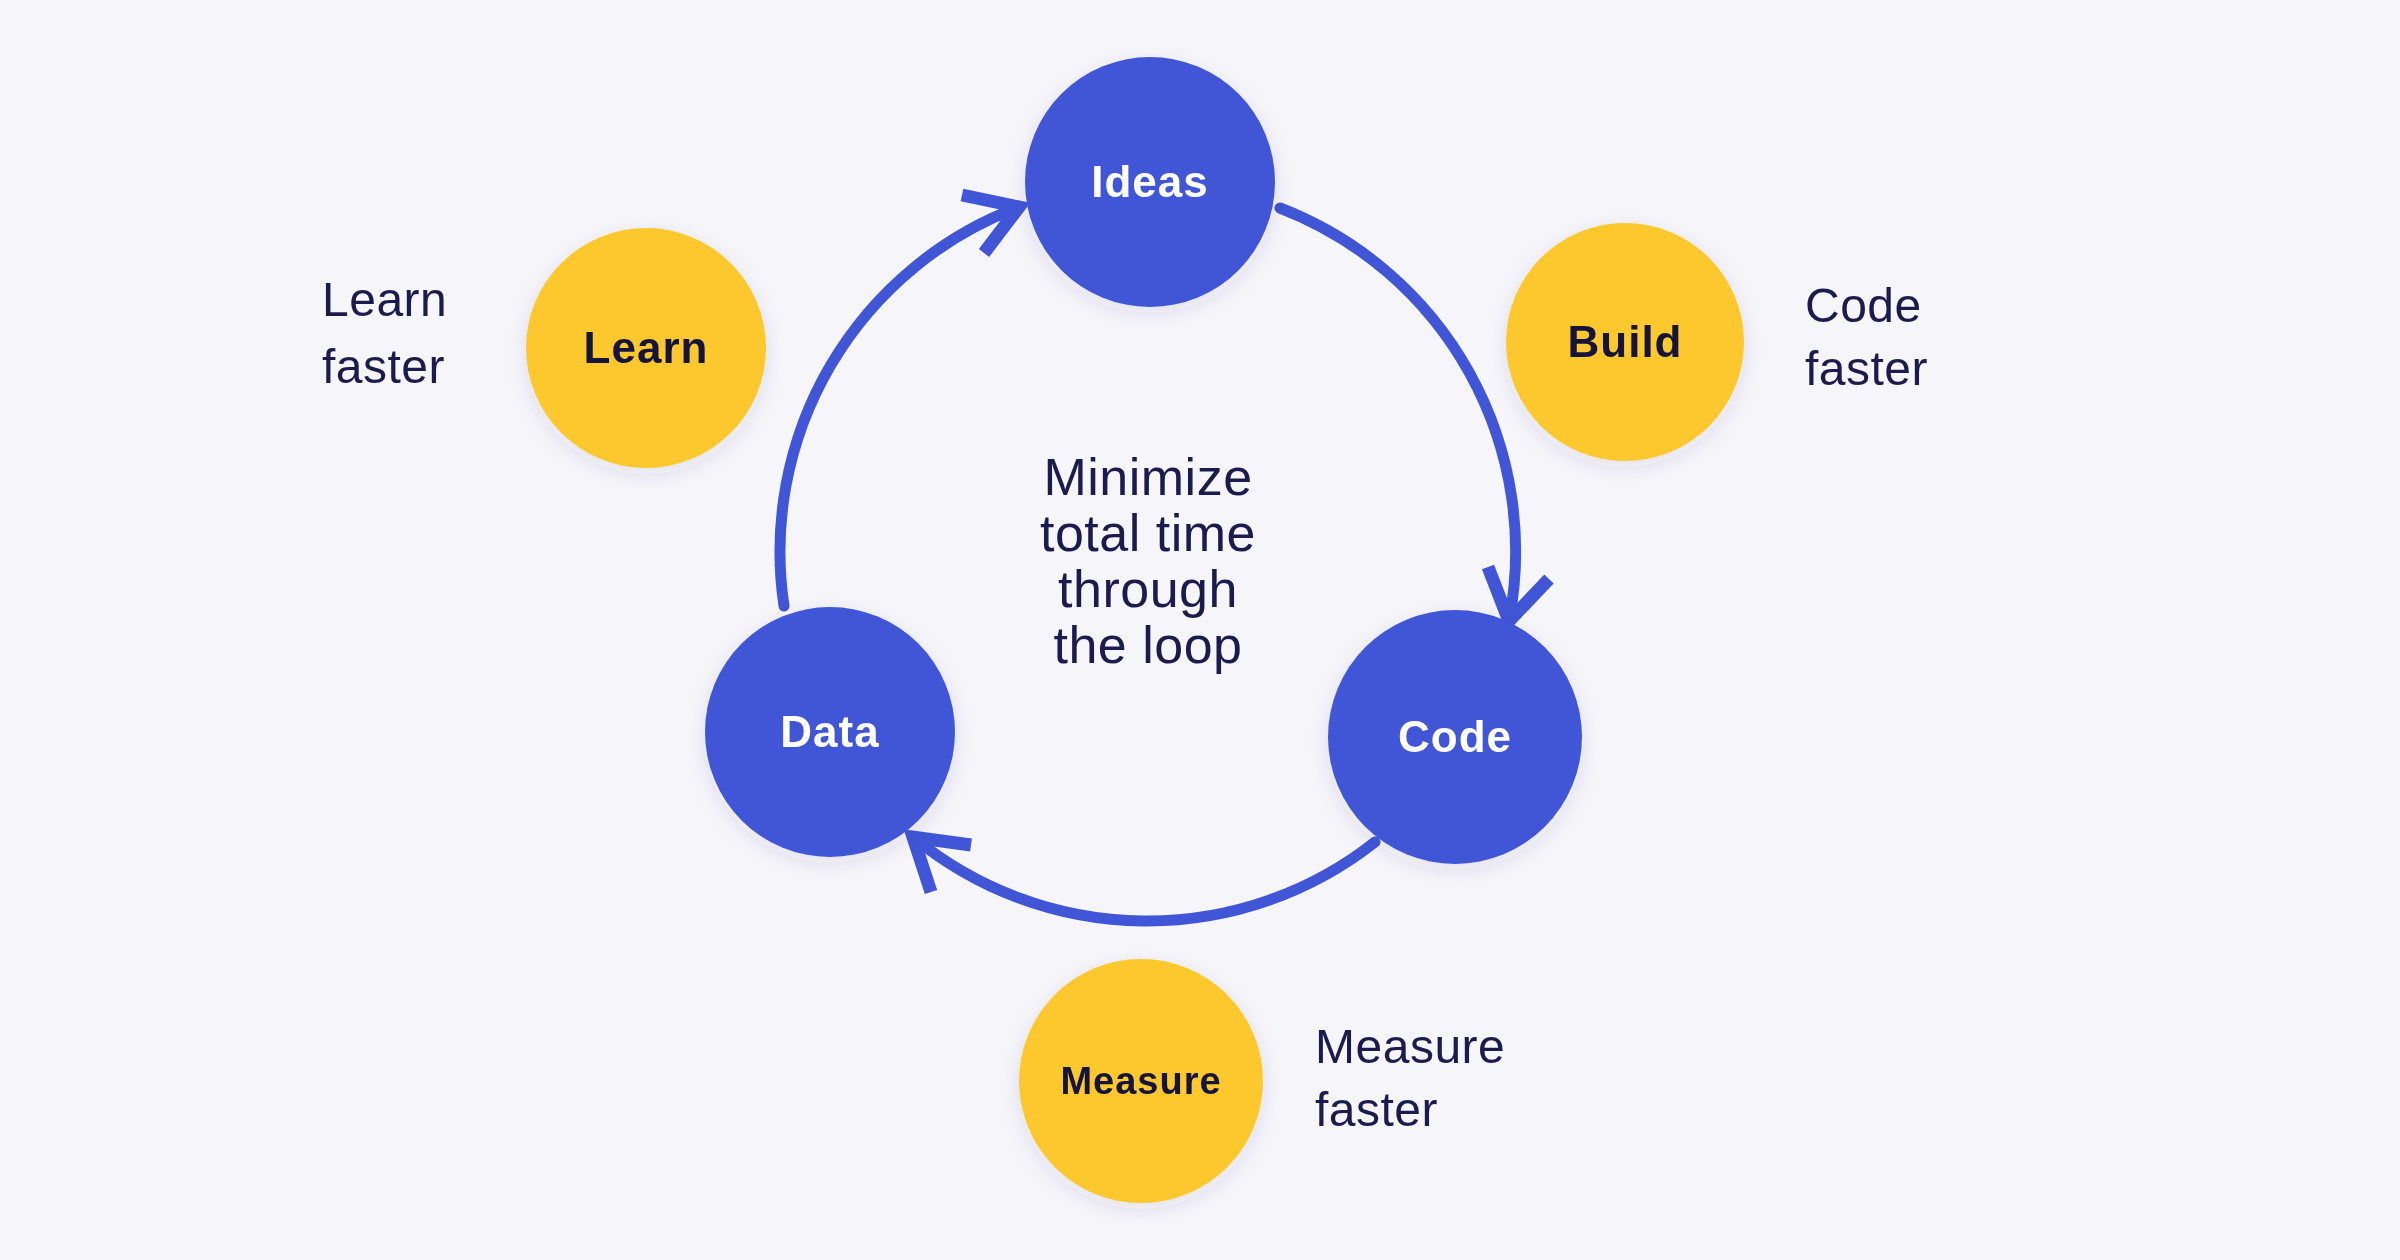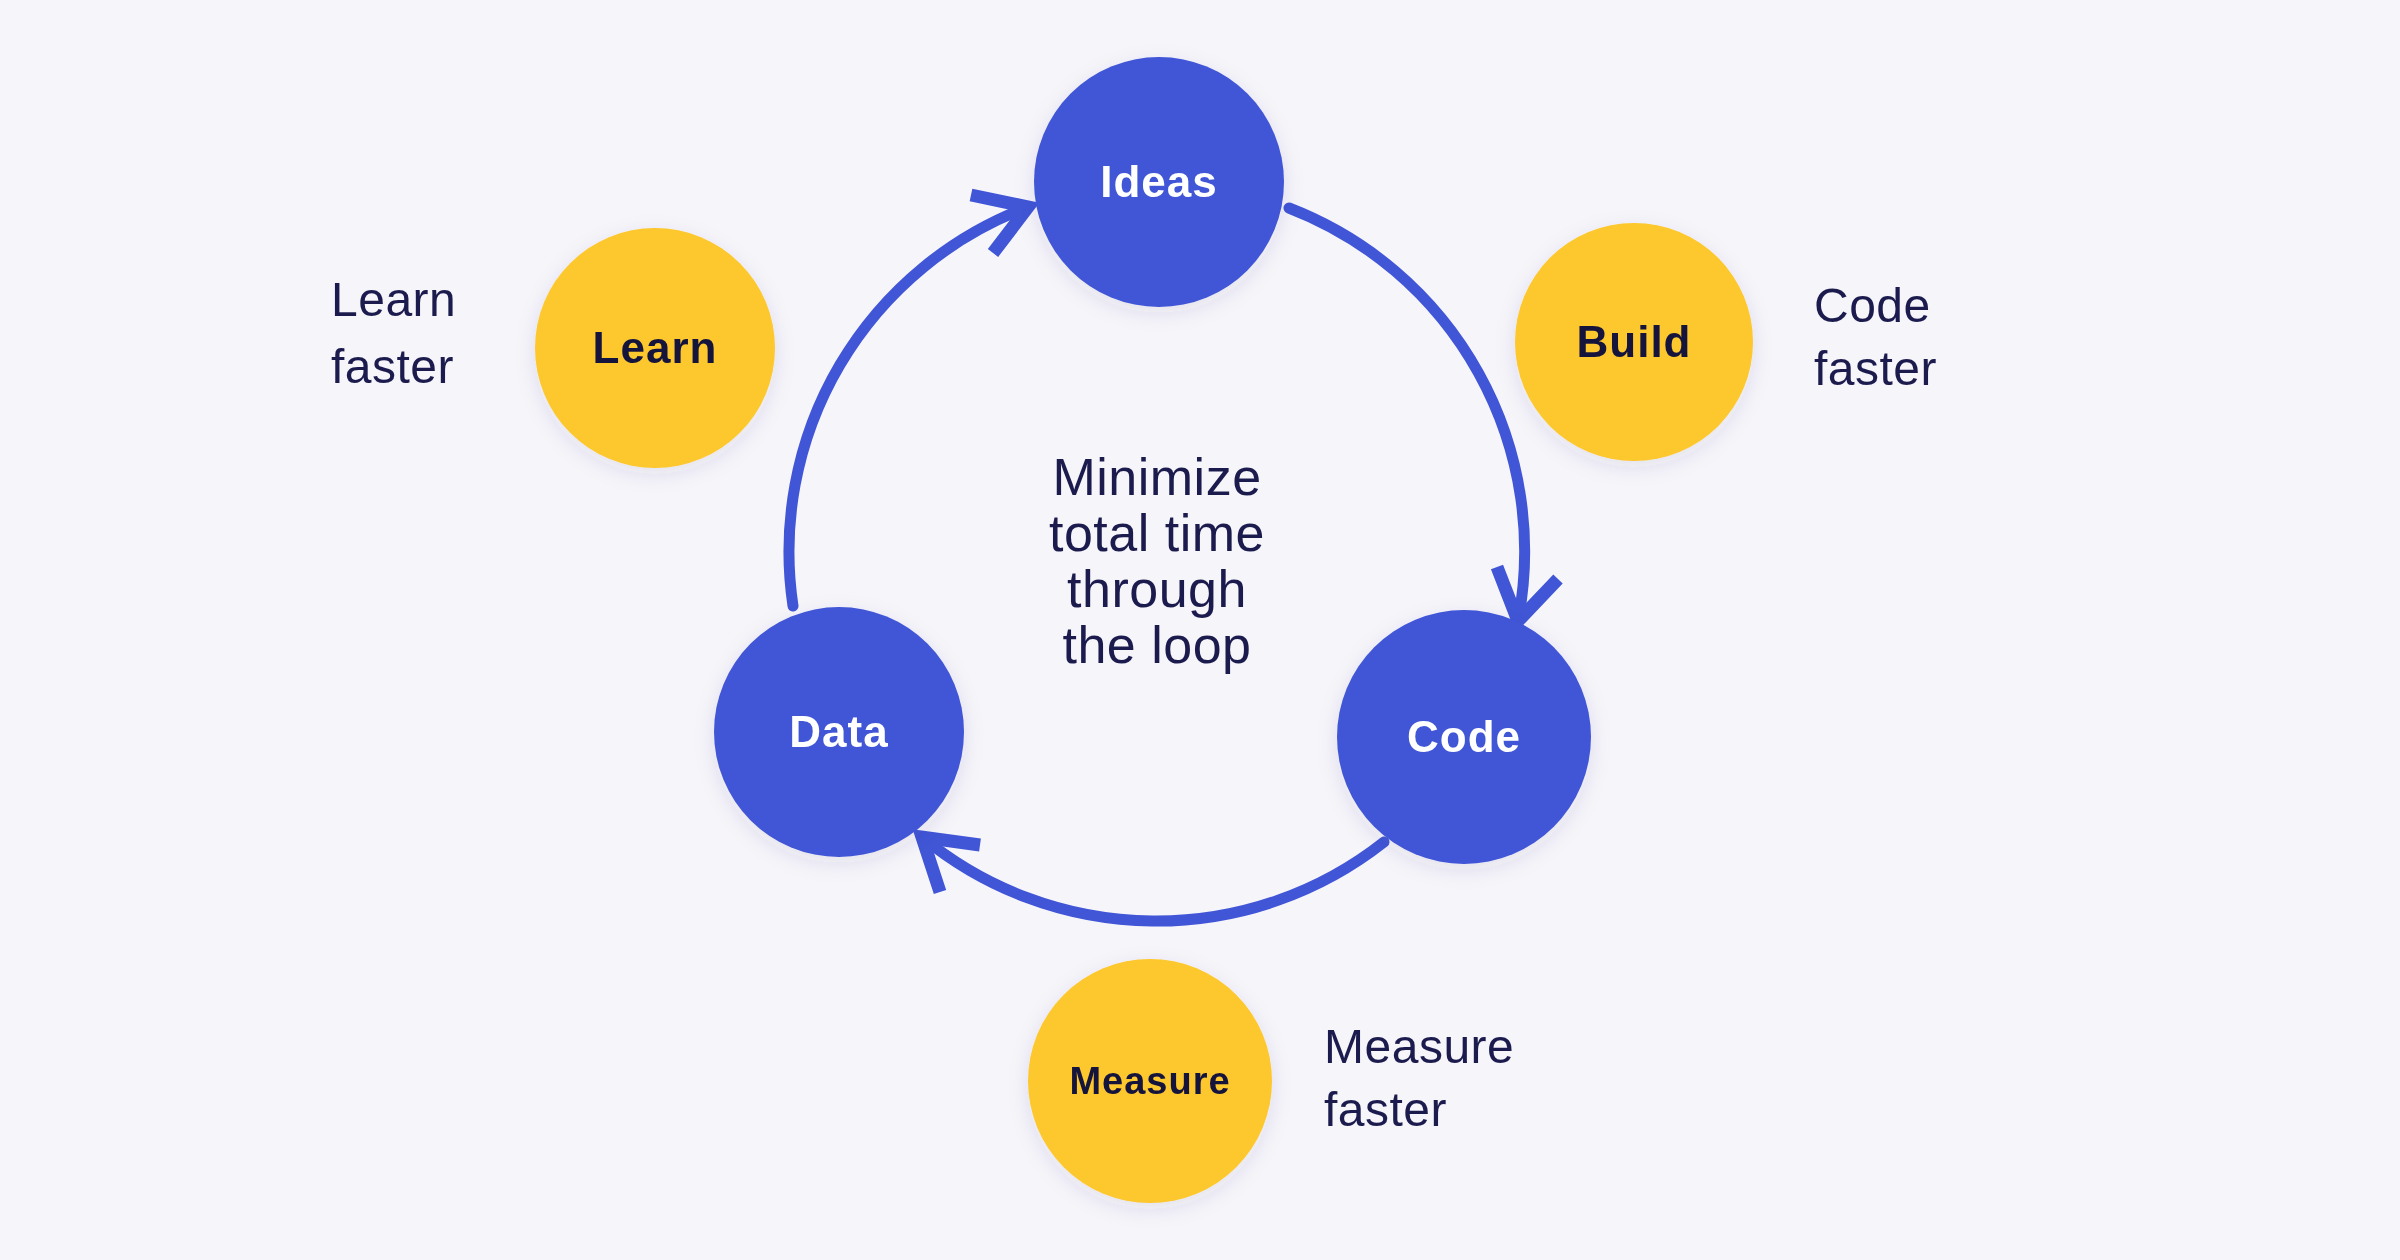--- a/index.html
+++ b/index.html
@@ -16,21 +16,20 @@
   body {
     background: var(--background);
     font-family: "Liberation Sans", "DejaVu Sans", sans-serif;
   }
   .stage {
     position: relative;
     width: 2000px;
     height: 1260px;
     background: var(--background);
     overflow: hidden;
-    padding-left: 9px;
   }
   svg.diagram { display: block; width: 2400px; height: 1260px; }
 
   .arc {
     fill: none;
     stroke: var(--arrow-blue);
     stroke-width: 11;
     stroke-linecap: round;
   }
   .chev {

